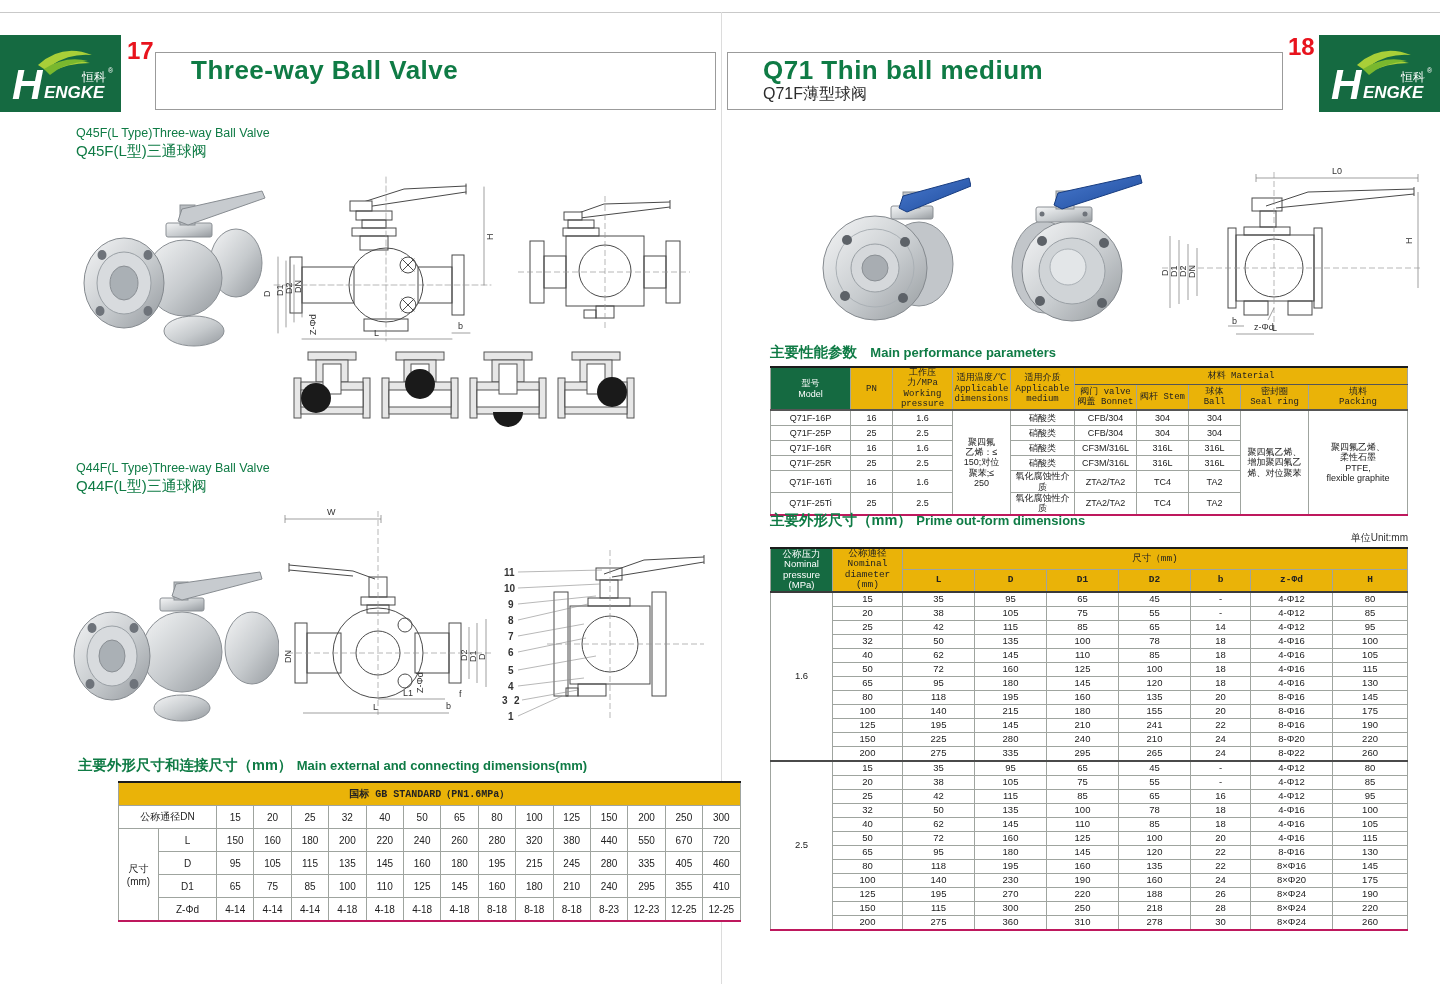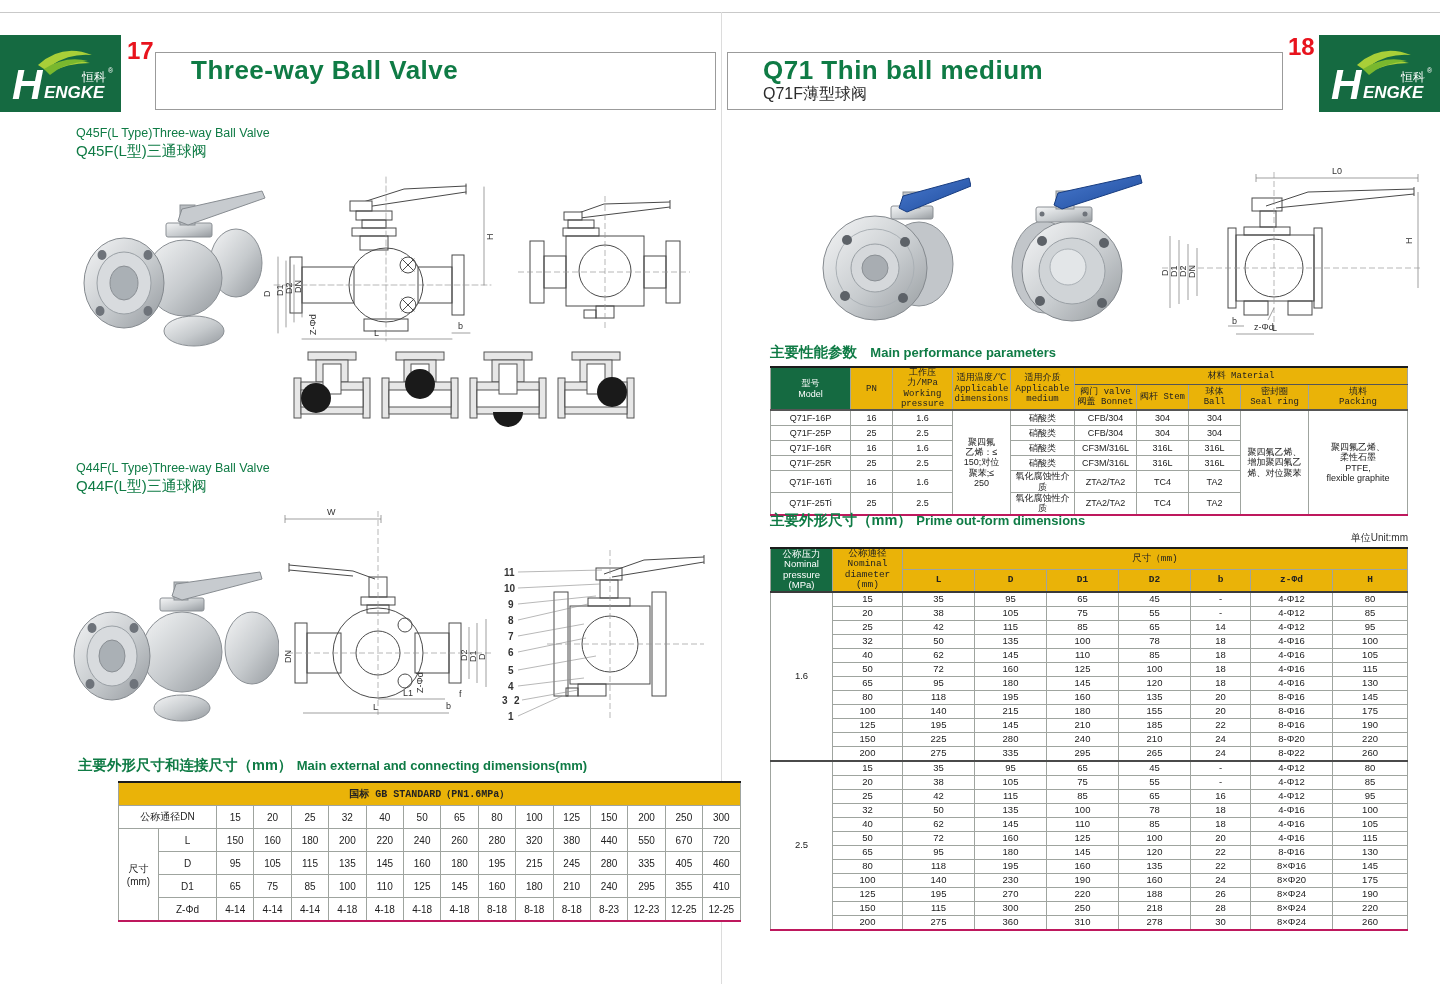--- a/index.html
+++ b/index.html
@@ -803,21 +803,21 @@
           <td>155</td>
           <td>20</td>
           <td>8-Φ16</td>
           <td>175</td>
         </tr>
         <tr>
           <td>125</td>
           <td>195</td>
           <td>145</td>
           <td>210</td>
-          <td>185</td>
+          <td>241</td>
           <td>22</td>
           <td>8-Φ16</td>
           <td>190</td>
         </tr>
         <tr>
           <td>150</td>
           <td>225</td>
           <td>280</td>
           <td>240</td>
           <td>210</td>

